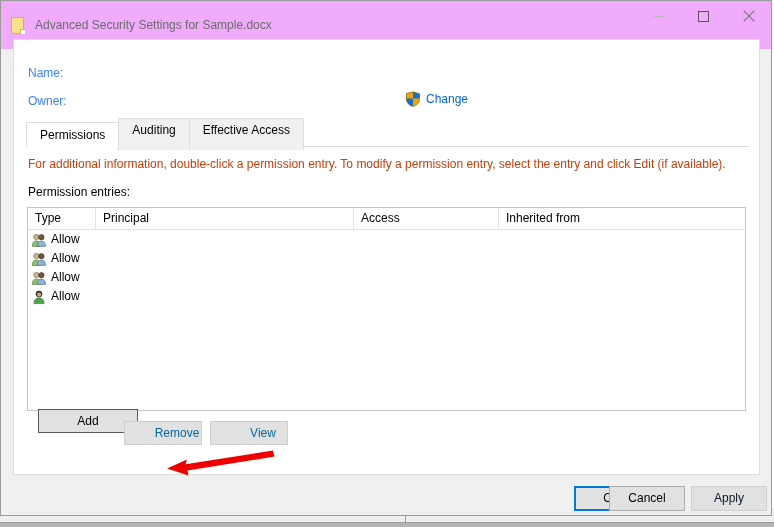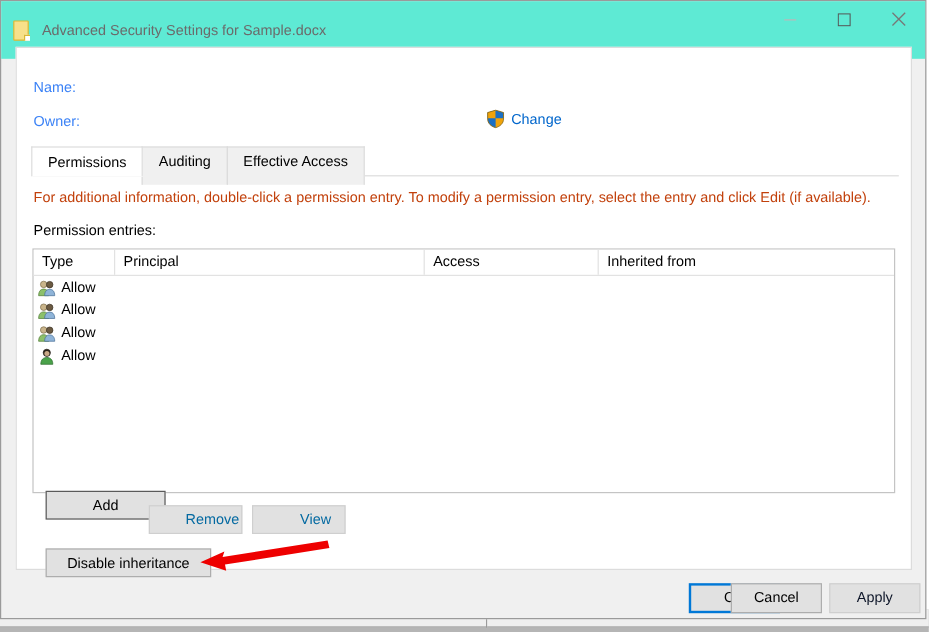--- a/index.html
+++ b/index.html
@@ -48,21 +48,21 @@
     height: 516px;
     background: #f0f0f0;
     border: 1px solid #9a9a9a;
     box-sizing: border-box;
   }
 
   
   #titlebar {
     position: relative;
     height: 48px;
-    background: #5eead4;
+    background: #f0abfc;
     display: flex;
     align-items: center;
   }
   .title-icon {
     margin-left: 9px;
     width: 17px;
     height: 19px;
     position: relative;
     flex: none;
   }
@@ -152,21 +152,21 @@
 
   
   #tabstrip {
     position: absolute;
     left: 12px;
     top: 82px;
     width: 723px;
     height: 25px;
     border-bottom: 1px solid #dcdcdc;
     display: flex;
-    align-items: flex-start;
+    align-items: center;
     box-sizing: border-box;
   }
   .tab {
     height: 32px;
     line-height: 23px;
     padding: 0 13px;
     font-size: 12px;
     color: #000000;
     box-sizing: border-box;
     background: #f0f0f0;
@@ -481,21 +481,20 @@
         </div>
         <div class="cell c-principal"></div>
         <div class="cell c-access"></div>
         <div class="cell c-inherited"></div>
       </div>
     </div>
 
     <button class="btn focus" id="btn-add">Add</button>
     <button class="btn disabled" id="btn-remove">Remove</button>
     <button class="btn disabled" id="btn-view">View</button>
-    <button class="btn" id="btn-disable-inheritance">Disable inheritance</button>
   </div>
 
   <div id="footer">
     <button class="fbtn" id="btn-ok">OK</button>
     <button class="fbtn" id="btn-cancel">Cancel</button>
     <button class="fbtn" id="btn-apply">Apply</button>
   </div>
 </div>
 
 <div id="arrow-annotation">

